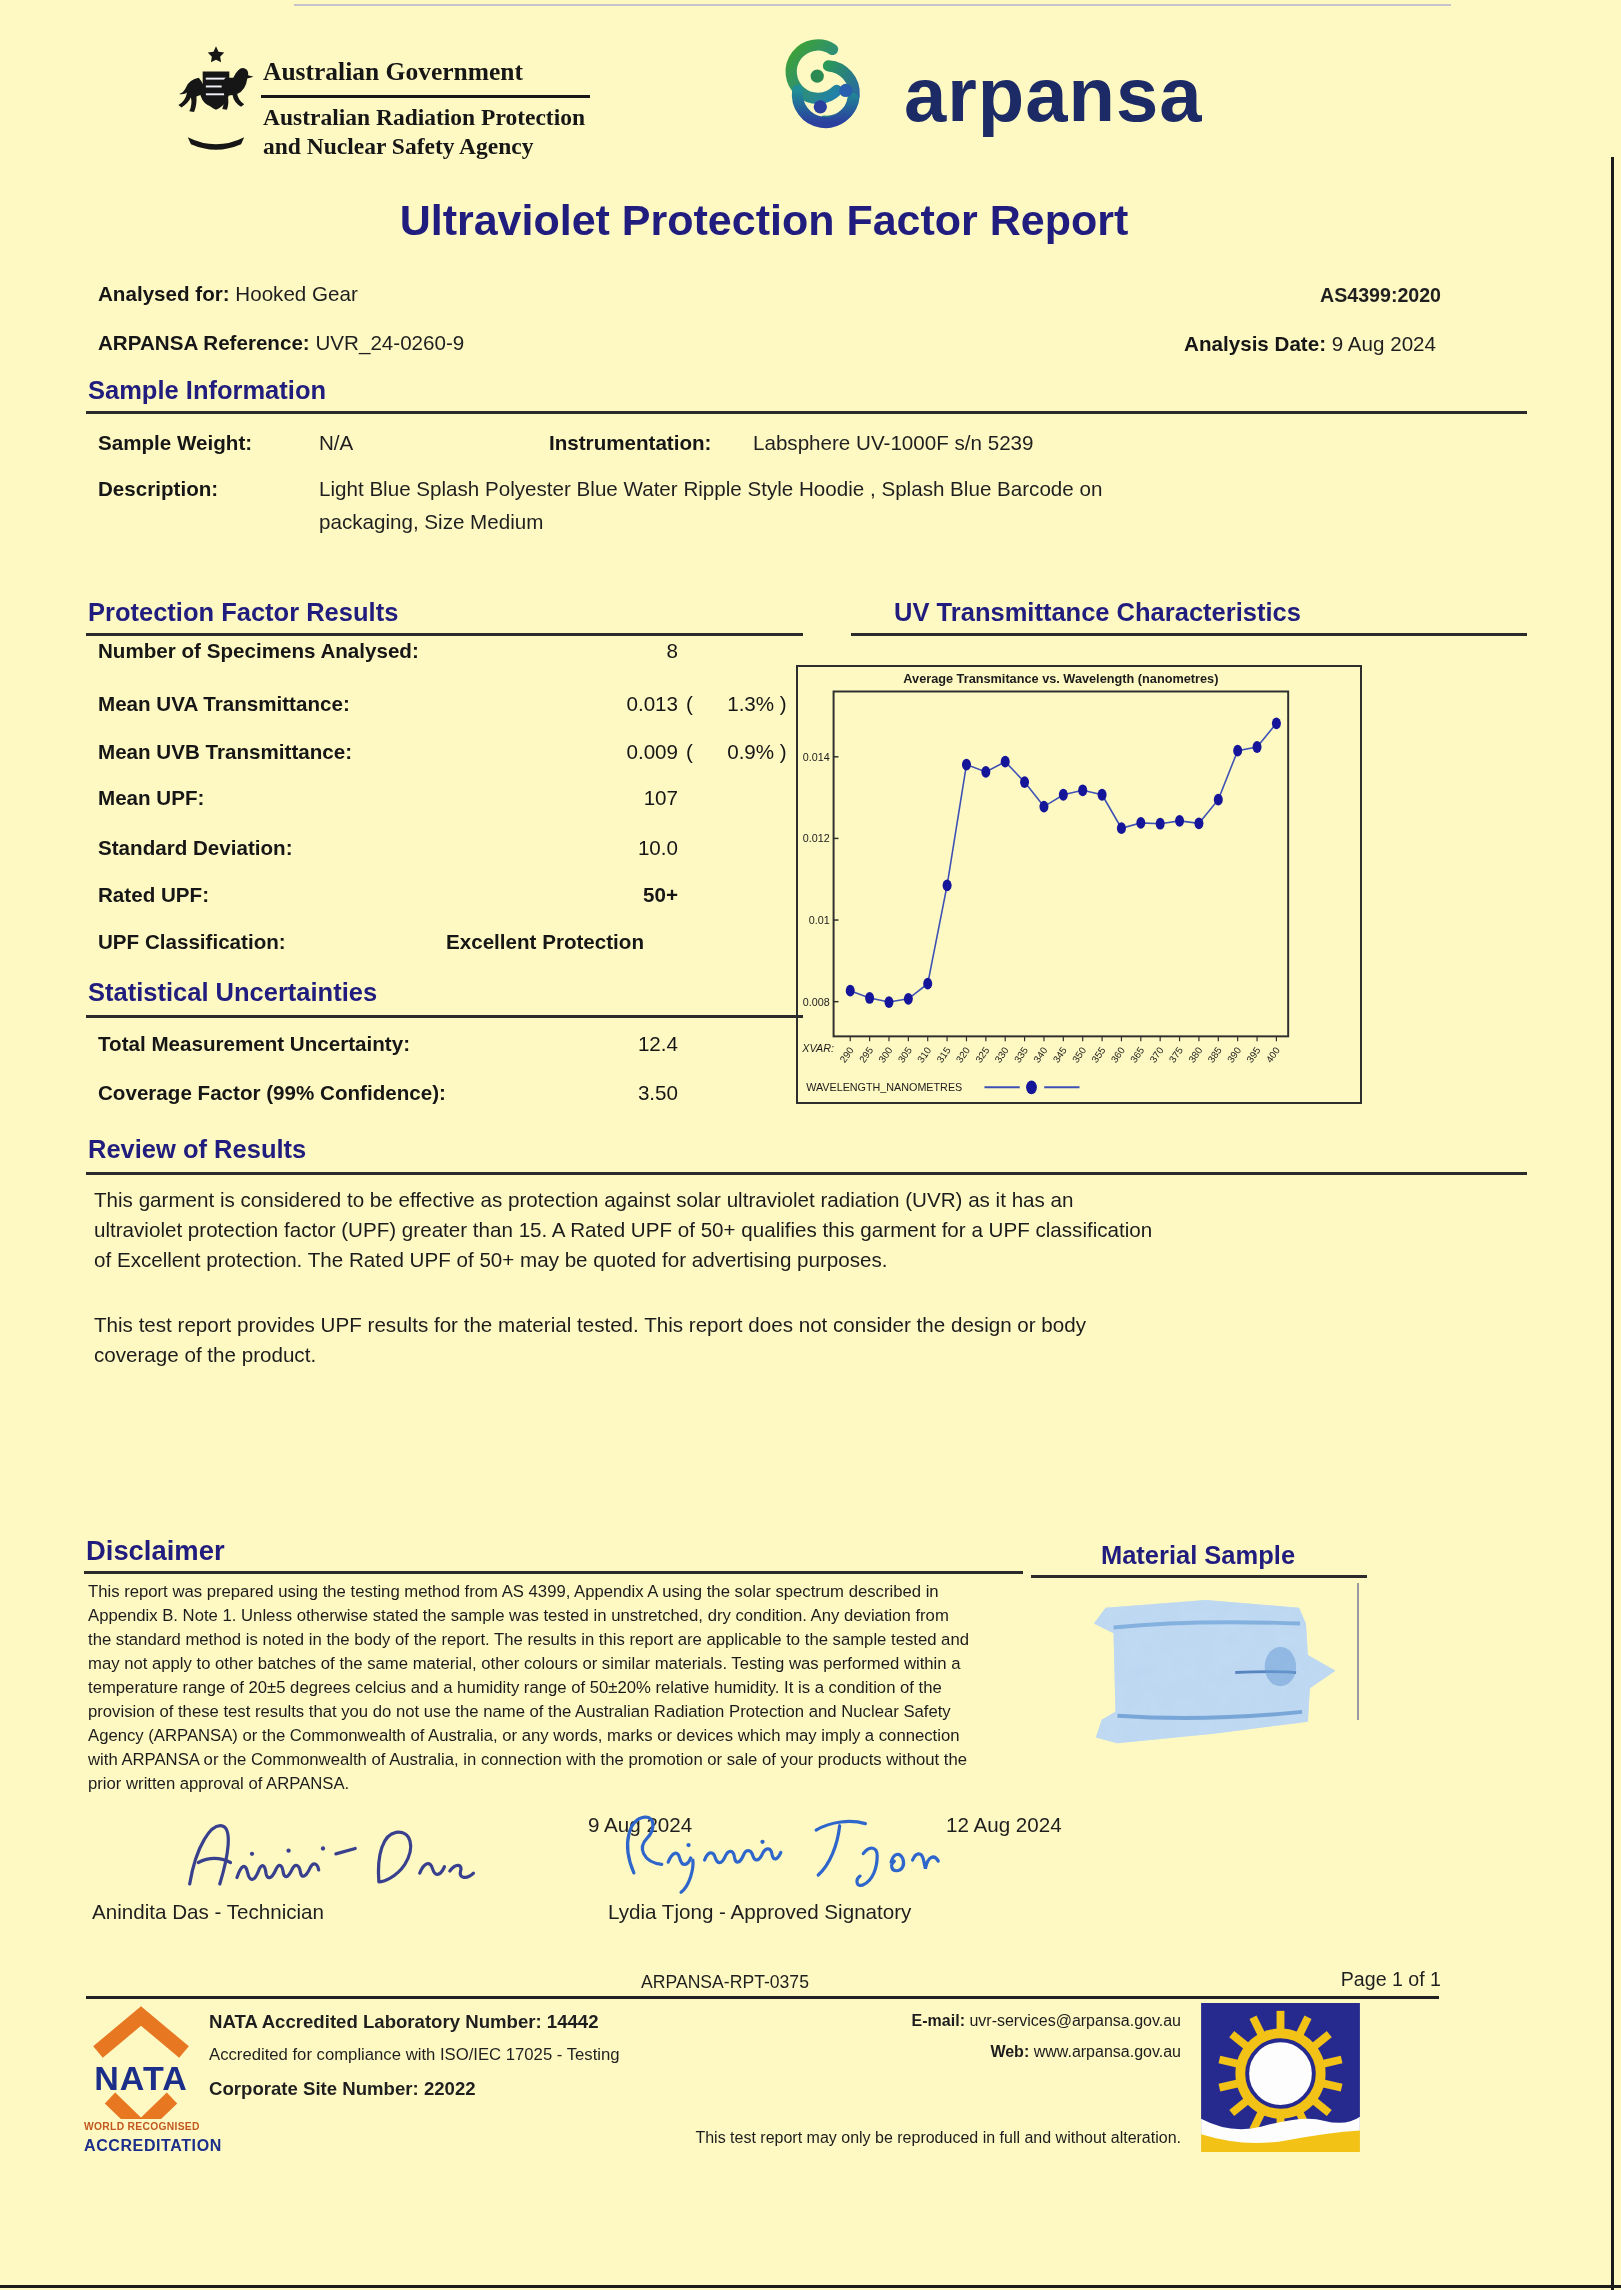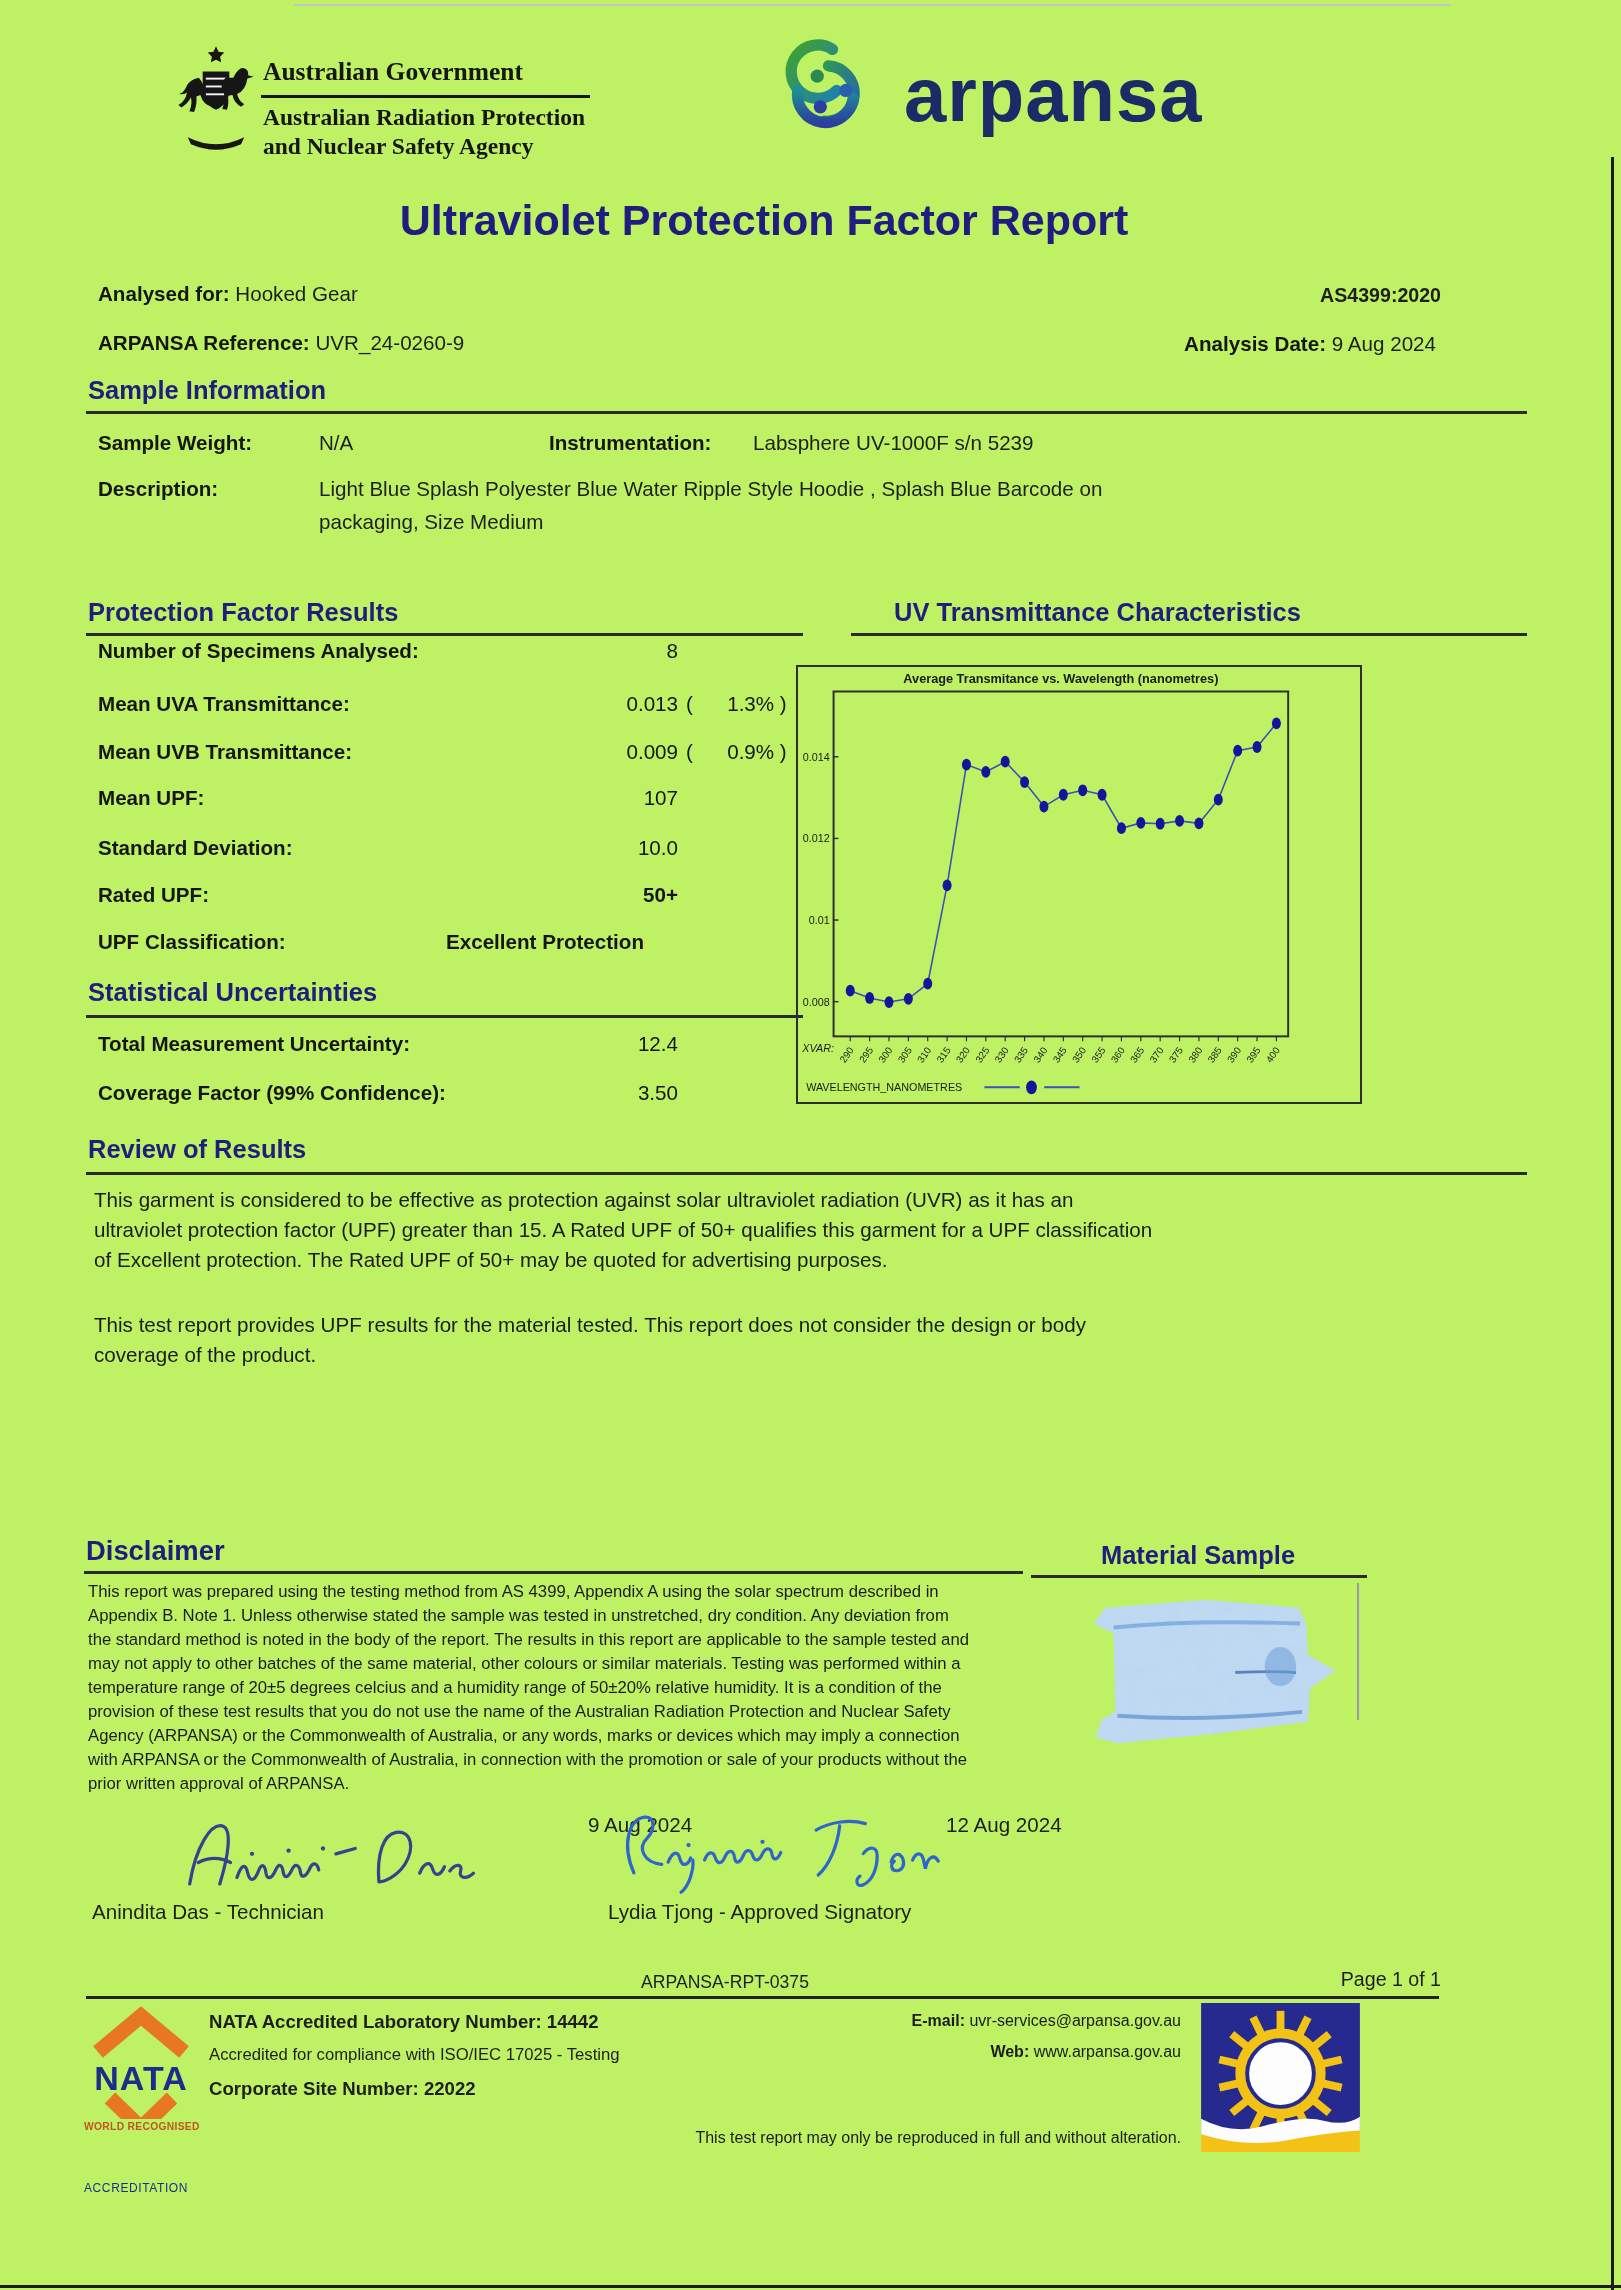--- a/index.html
+++ b/index.html
@@ -1,36 +1,36 @@
 <!DOCTYPE html>
 <html><head>
 <meta charset="utf-8">
 <style>
   html,body{margin:0;padding:0;background:#d8d8dc;}
-  .page{position:relative;width:1621px;height:2291px;background:#bef264;
+  .page{position:relative;width:1621px;height:2291px;background:#fef9c3;
         font-family:"Liberation Sans",sans-serif;color:#1f1f1f;overflow:hidden;}
   .abs{position:absolute;}
   .b{font-weight:bold;}
   .serif{font-family:"Liberation Serif",serif;}
   .sec-head{font-size:25.5px;font-weight:bold;color:#211d7e;}
   .rule{position:absolute;background:#2b2b2b;height:2.9px;}
   .rowtext{font-size:20.6px;}
   .lbl{font-weight:bold;color:#161616;}
   .val{font-size:20.6px;color:#161616;}
   .pre{white-space:pre;}
   .para{font-size:20.6px;line-height:30px;color:#1c1c1c;}
   .disc{font-size:16.7px;line-height:24px;color:#1c1c1c;}
   .small{font-size:16px;color:#1c1c1c;}
   .edge-right{position:absolute;width:2.9px;background:#1c1c1c;}
   .edge-bottom{position:absolute;height:2.9px;background:#1c1c1c;}
   #chart-box{position:absolute;left:796px;top:665px;width:562px;height:435px;border:2px solid #2e2e2e;}
   #chart-svg{width:562px;height:435px;display:block;}
   .contact-line{font-size:16px;line-height:31px;color:#1c1c1c;text-align:right;}
   .nata-small1{font-size:10.3px;font-weight:bold;color:#c2571f;letter-spacing:0.3px;}
-  .nata-small2{font-size:12px;font-weight:normal;color:#1b2f8a;letter-spacing:0.6px;margin-top:44px;}
+  .nata-small2{font-size:16px;font-weight:bold;color:#1b2f8a;letter-spacing:0.6px;}
 </style>
 </head>
 <body>
 
 <div class="page">
 
   <svg class="abs" style="left:169px;top:29px" width="94" height="149" viewBox="0 0 120 150">
     <g fill="#161616">
       <path d="M60,2 l3.2,7 7.3,1 -5.2,5.2 1.2,7.2 -6.5,-3.4 -6.5,3.4 1.2,-7.2 -5.2,-5.2 7.3,-1 z"></path>
       <path d="M43,34 h34 v24 q0,17 -17,25 q-17,-8 -17,-25 z"></path>

